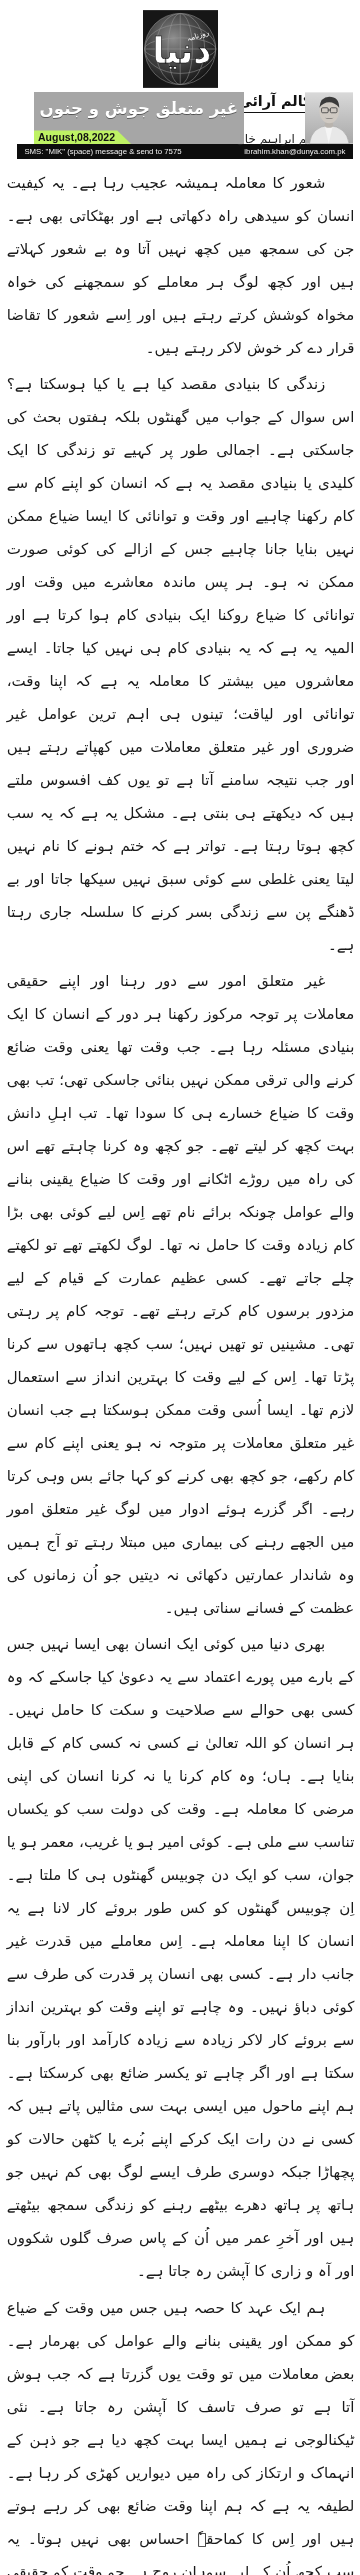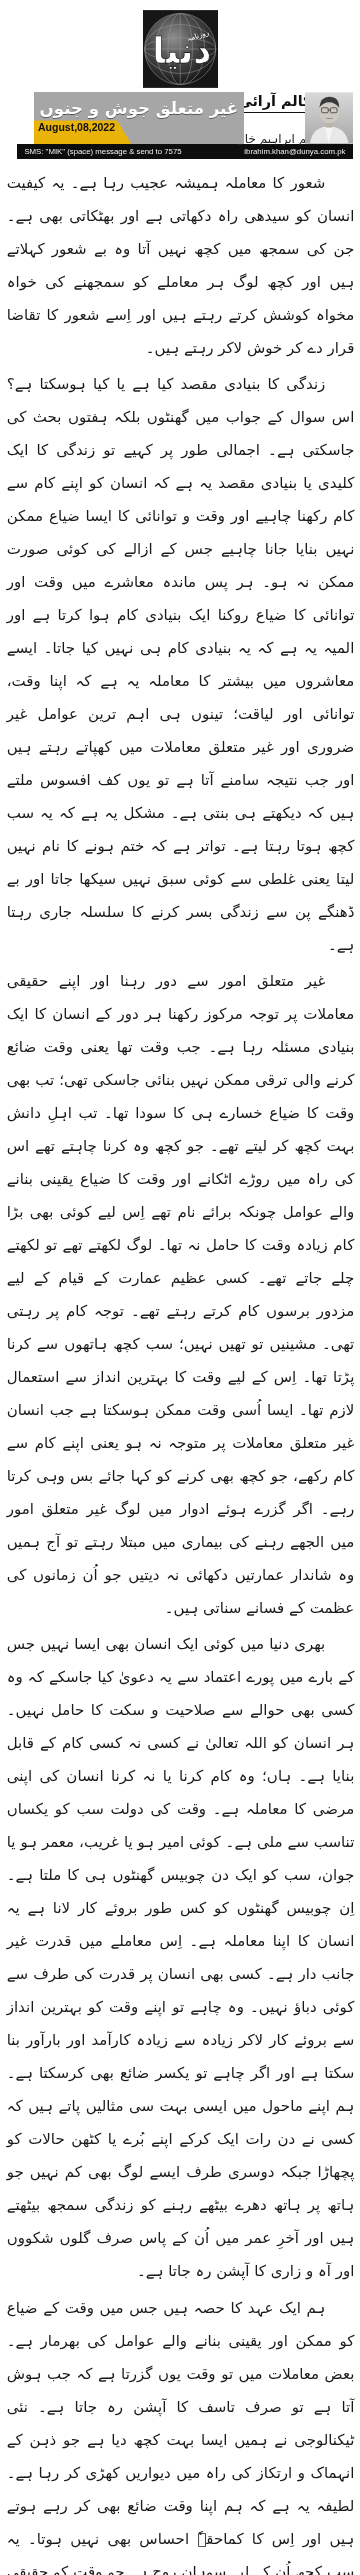--- a/index.html
+++ b/index.html
@@ -23,22 +23,22 @@
     flex:1; background:#a6a6a6; position:relative;
     display:flex; flex-direction:column; justify-content:flex-start;
   }
   .article-title{
     color:#ffffff; text-align:center; direction:rtl;
     font-size:16.6px; font-weight:bold; margin-top:6.7px;
     text-shadow:0 0.6px 0.6px rgba(0,0,0,.45);
     font-family:"DejaVu Sans", sans-serif;
   }
   .date-badge{
-    position:absolute; left:0; bottom:0; height:24px;
-    background:#eab308; color:#111; font-family:"Liberation Sans", sans-serif;
+    position:absolute; left:0; bottom:0; height:14px;
+    background:#bef264; color:#111; font-family:"Liberation Sans", sans-serif;
     font-weight:bold; font-size:10.5px; line-height:14px;
     padding:0 16.6px 0 4.4px;
     clip-path:polygon(0 0, calc(100% - 14.4px) 0, 100% 100%, 0 100%);
   }
   .header-white{
     width:109px; background:#ffffff; display:flex; flex-direction:row;
   }
   .byline{
     width:61px; display:flex; flex-direction:column; align-items:center;
     justify-content:center; direction:rtl; padding-top:2.2px;

